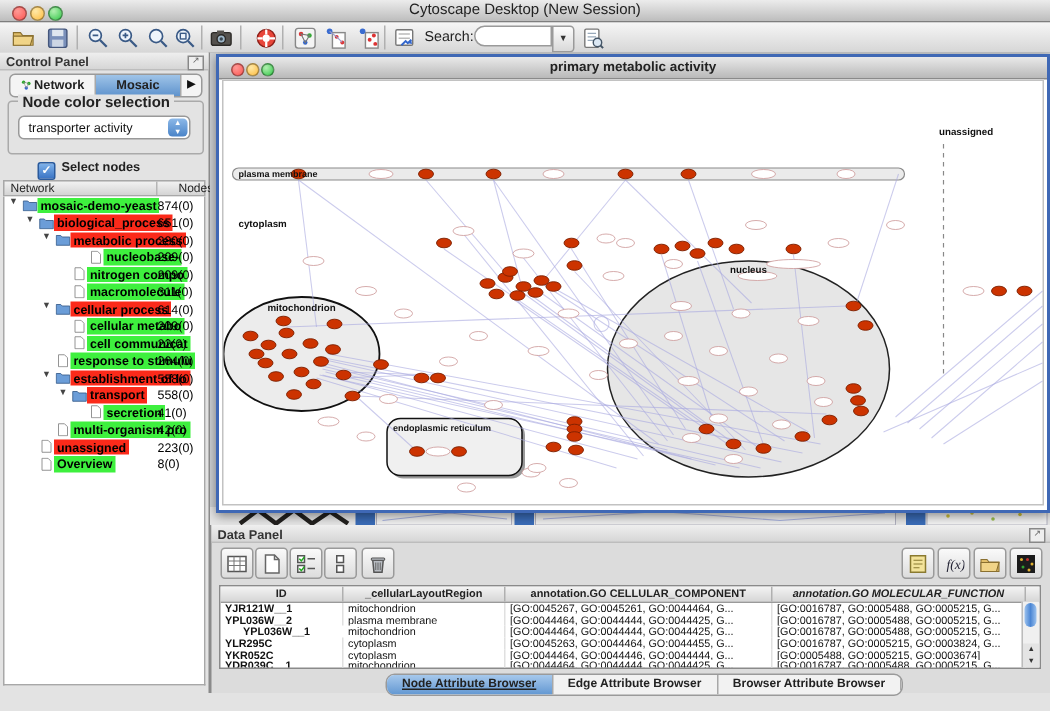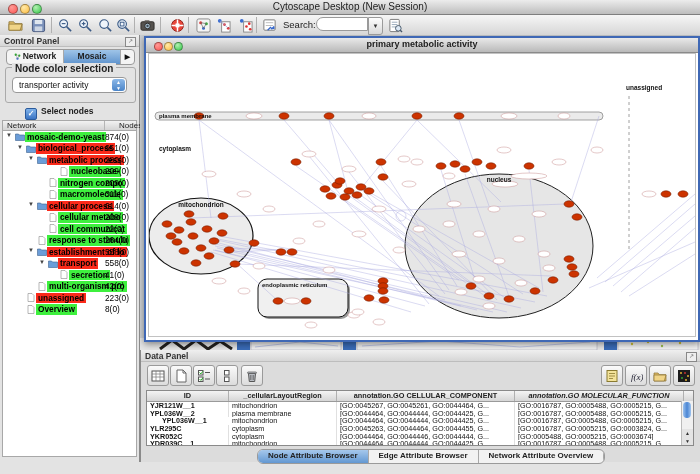--- a/index.html
+++ b/index.html
@@ -86,21 +86,21 @@
        border-right:1px solid #b0b0b0;overflow:hidden;color:#222;box-sizing:border-box;}
   .drow{position:relative;height:7.7px;}
   .dc{position:absolute;top:0;font-size:7.2px;line-height:7.7px;white-space:nowrap;overflow:hidden;
       border-right:1px solid #e0e0e0;padding-left:3px;box-sizing:border-box;color:#111;}
   .dc.b{font-weight:bold;}
   .vscroll{position:absolute;right:0;top:10px;width:11px;height:44px;background:#f0f0f0;border-left:1px solid #bbb;}
   .vthumb{position:absolute;left:1px;top:1px;width:8px;height:16px;border-radius:4px;background:linear-gradient(90deg,#9cc2ee,#4b86d4,#9cc2ee);}
   .varrows{position:absolute;left:0;bottom:0;width:11px;height:16px;font-size:5px;text-align:center;color:#333;line-height:8px;background:#e4e4e4;}
   .dtabs{position:absolute;left:116px;top:99px;height:13px;display:flex;border:1px solid #9a9a9a;border-radius:6px;overflow:hidden;background:#f2f2f2;}
   .dtab{font-size:8px;font-weight:bold;line-height:12px;padding:0 10px;border-right:1px solid #a8a8a8;color:#222;}
-  .dtab.active{background:linear-gradient(#a6c8ec,#6398d2);}
+  .dtab.active{background:linear-gradient(#a6c8ec,#6398d2);text-decoration:underline;}
 
   
   .statusbar{left:0;top:462px;width:700px;height:12px;background:linear-gradient(#ececec,#d2d2d2);border-top:1px solid #a0a0a0;}
   .stx{position:absolute;top:1px;font-size:8px;color:#222;}
   .grip{position:absolute;right:1px;top:1px;width:10px;height:10px;
         background:repeating-linear-gradient(135deg,#bbb 0 1px,transparent 1px 3px);}
 </style>
 </head>
 <body>
 
@@ -683,17 +683,17 @@
           </div>
         </div>
       <div class="vscroll">
         <div class="vthumb"></div>
         <div class="varrows">▲<br>▼</div>
       </div>
     </div>
     <div class="dtabs" id="dtabs">
         <div class="dtab active">Node Attribute Browser</div>
         <div class="dtab">Edge Attribute Browser</div>
-        <div class="dtab">Network Attribute Overview</div>
+        <div class="dtab">Browser Attribute Browser</div>
       </div>
   </div>
 
 </div>
 
 </body></html>

